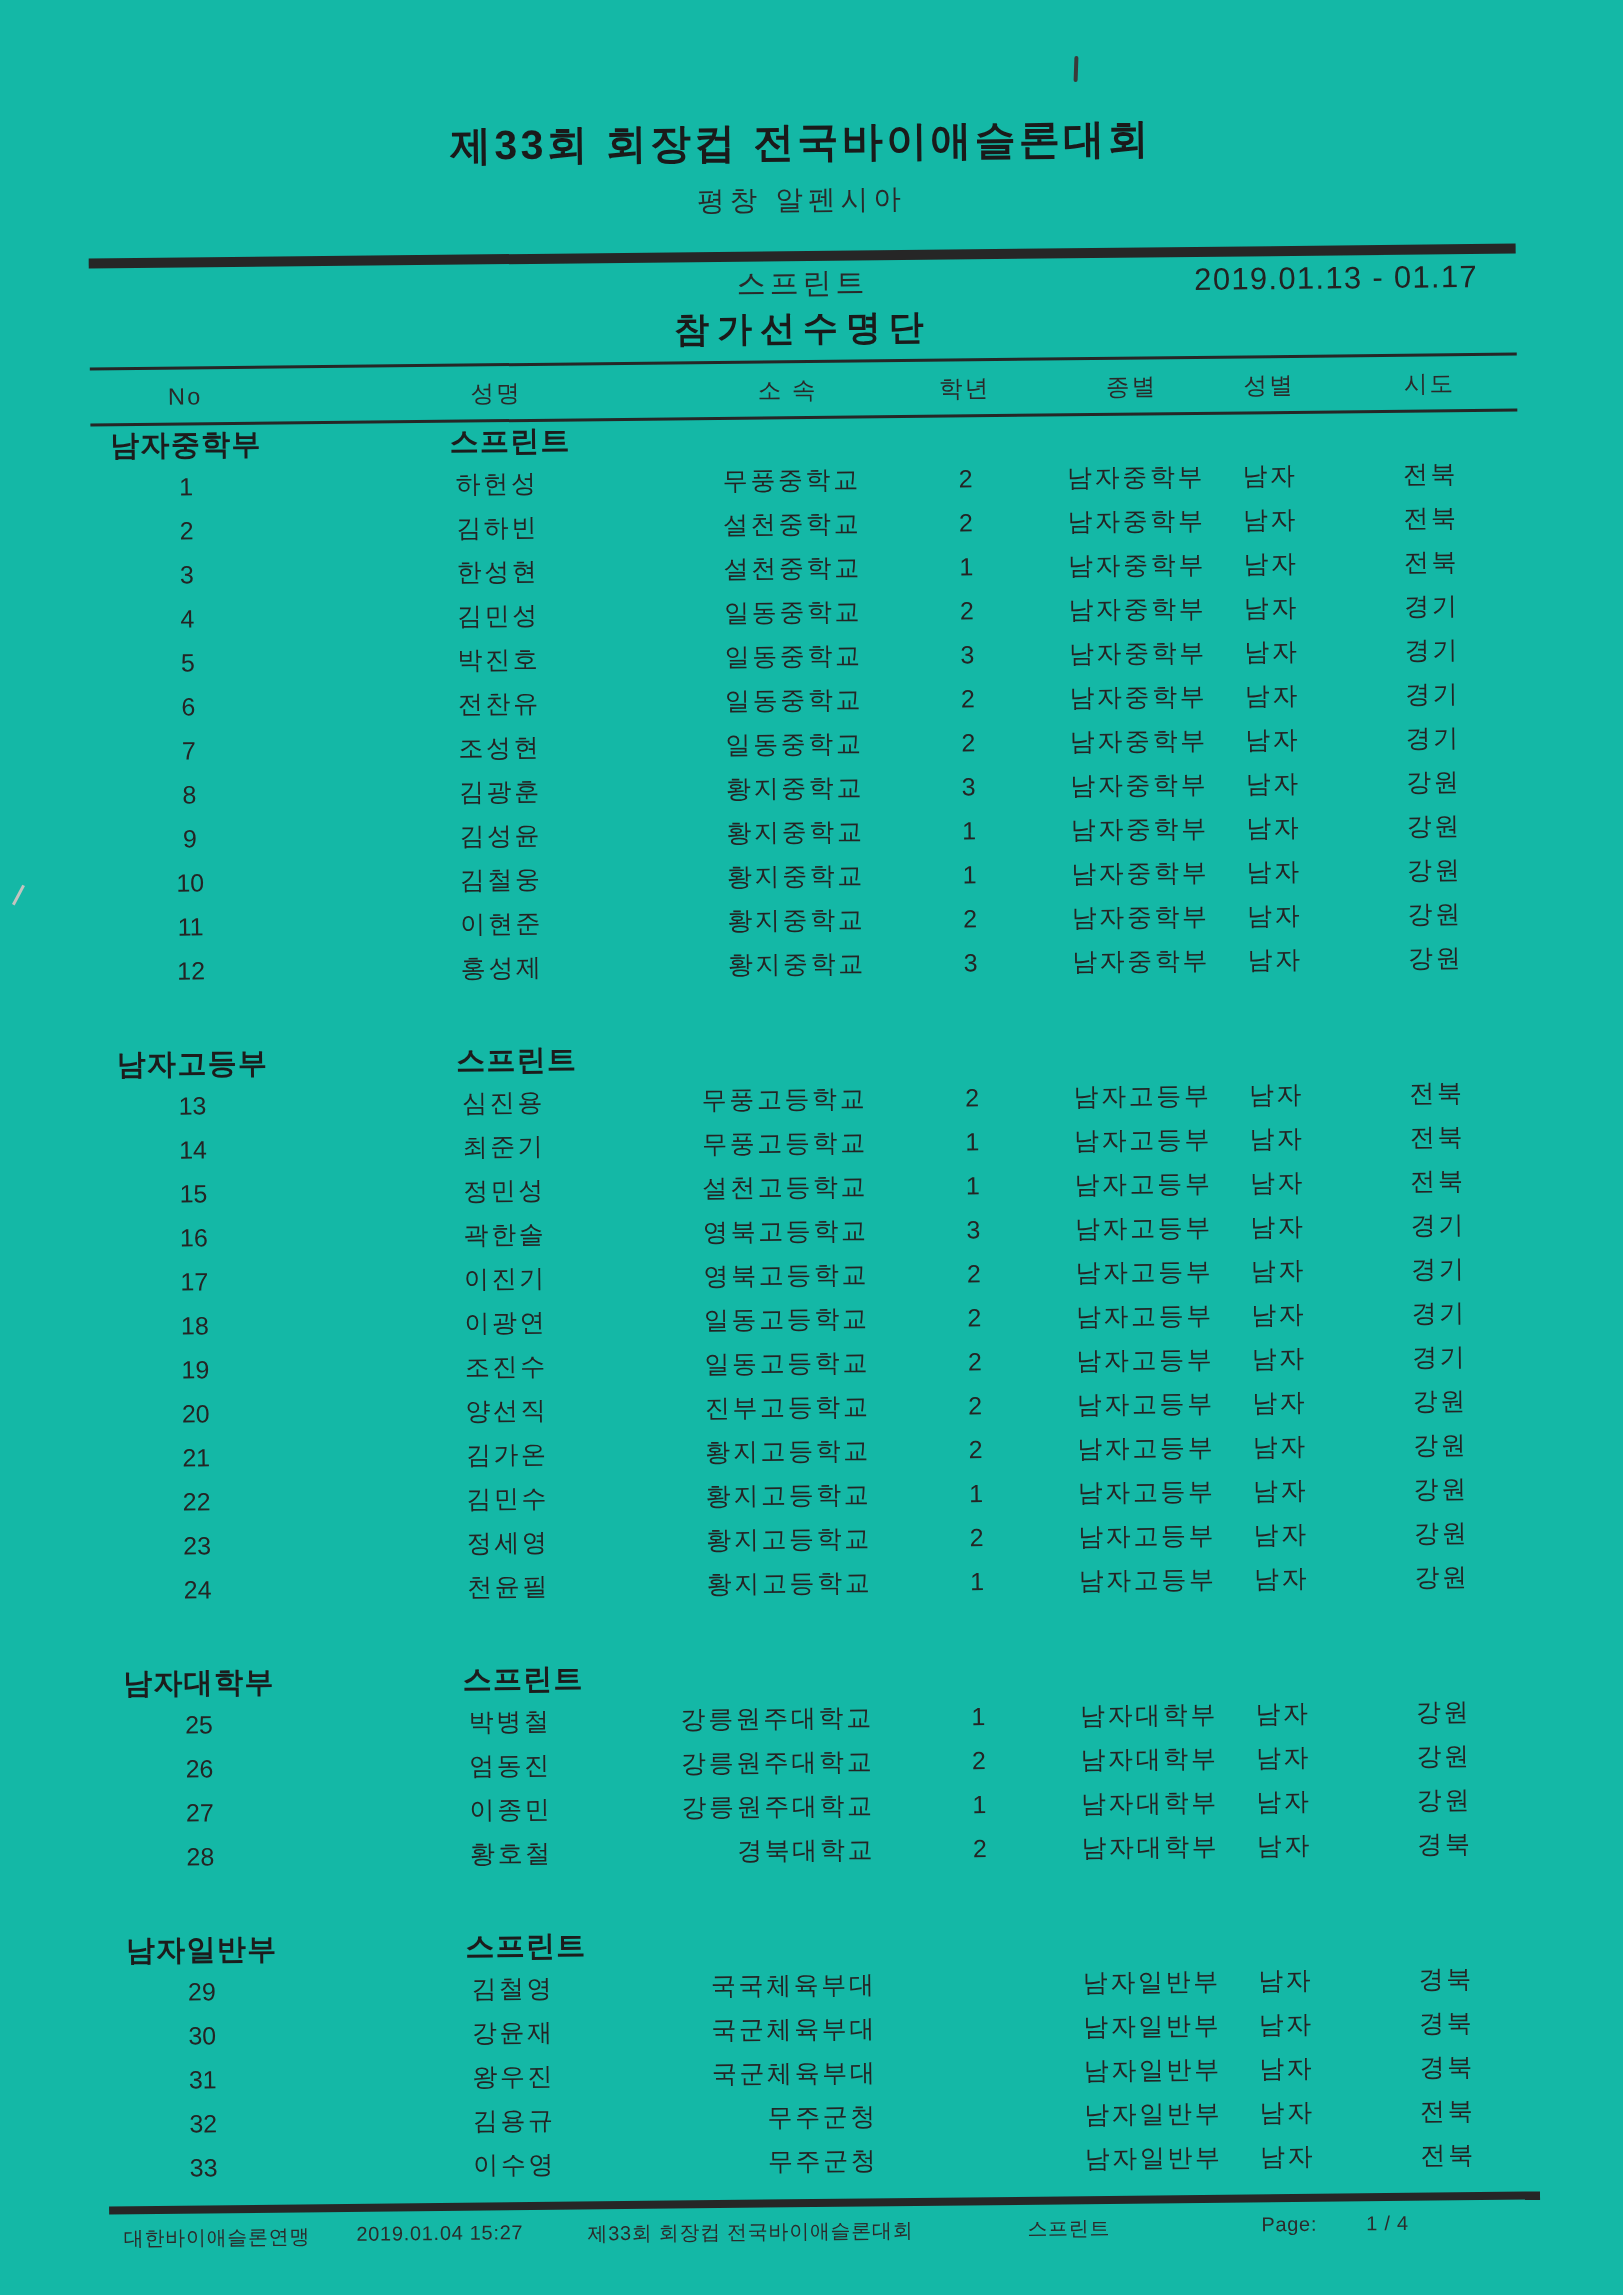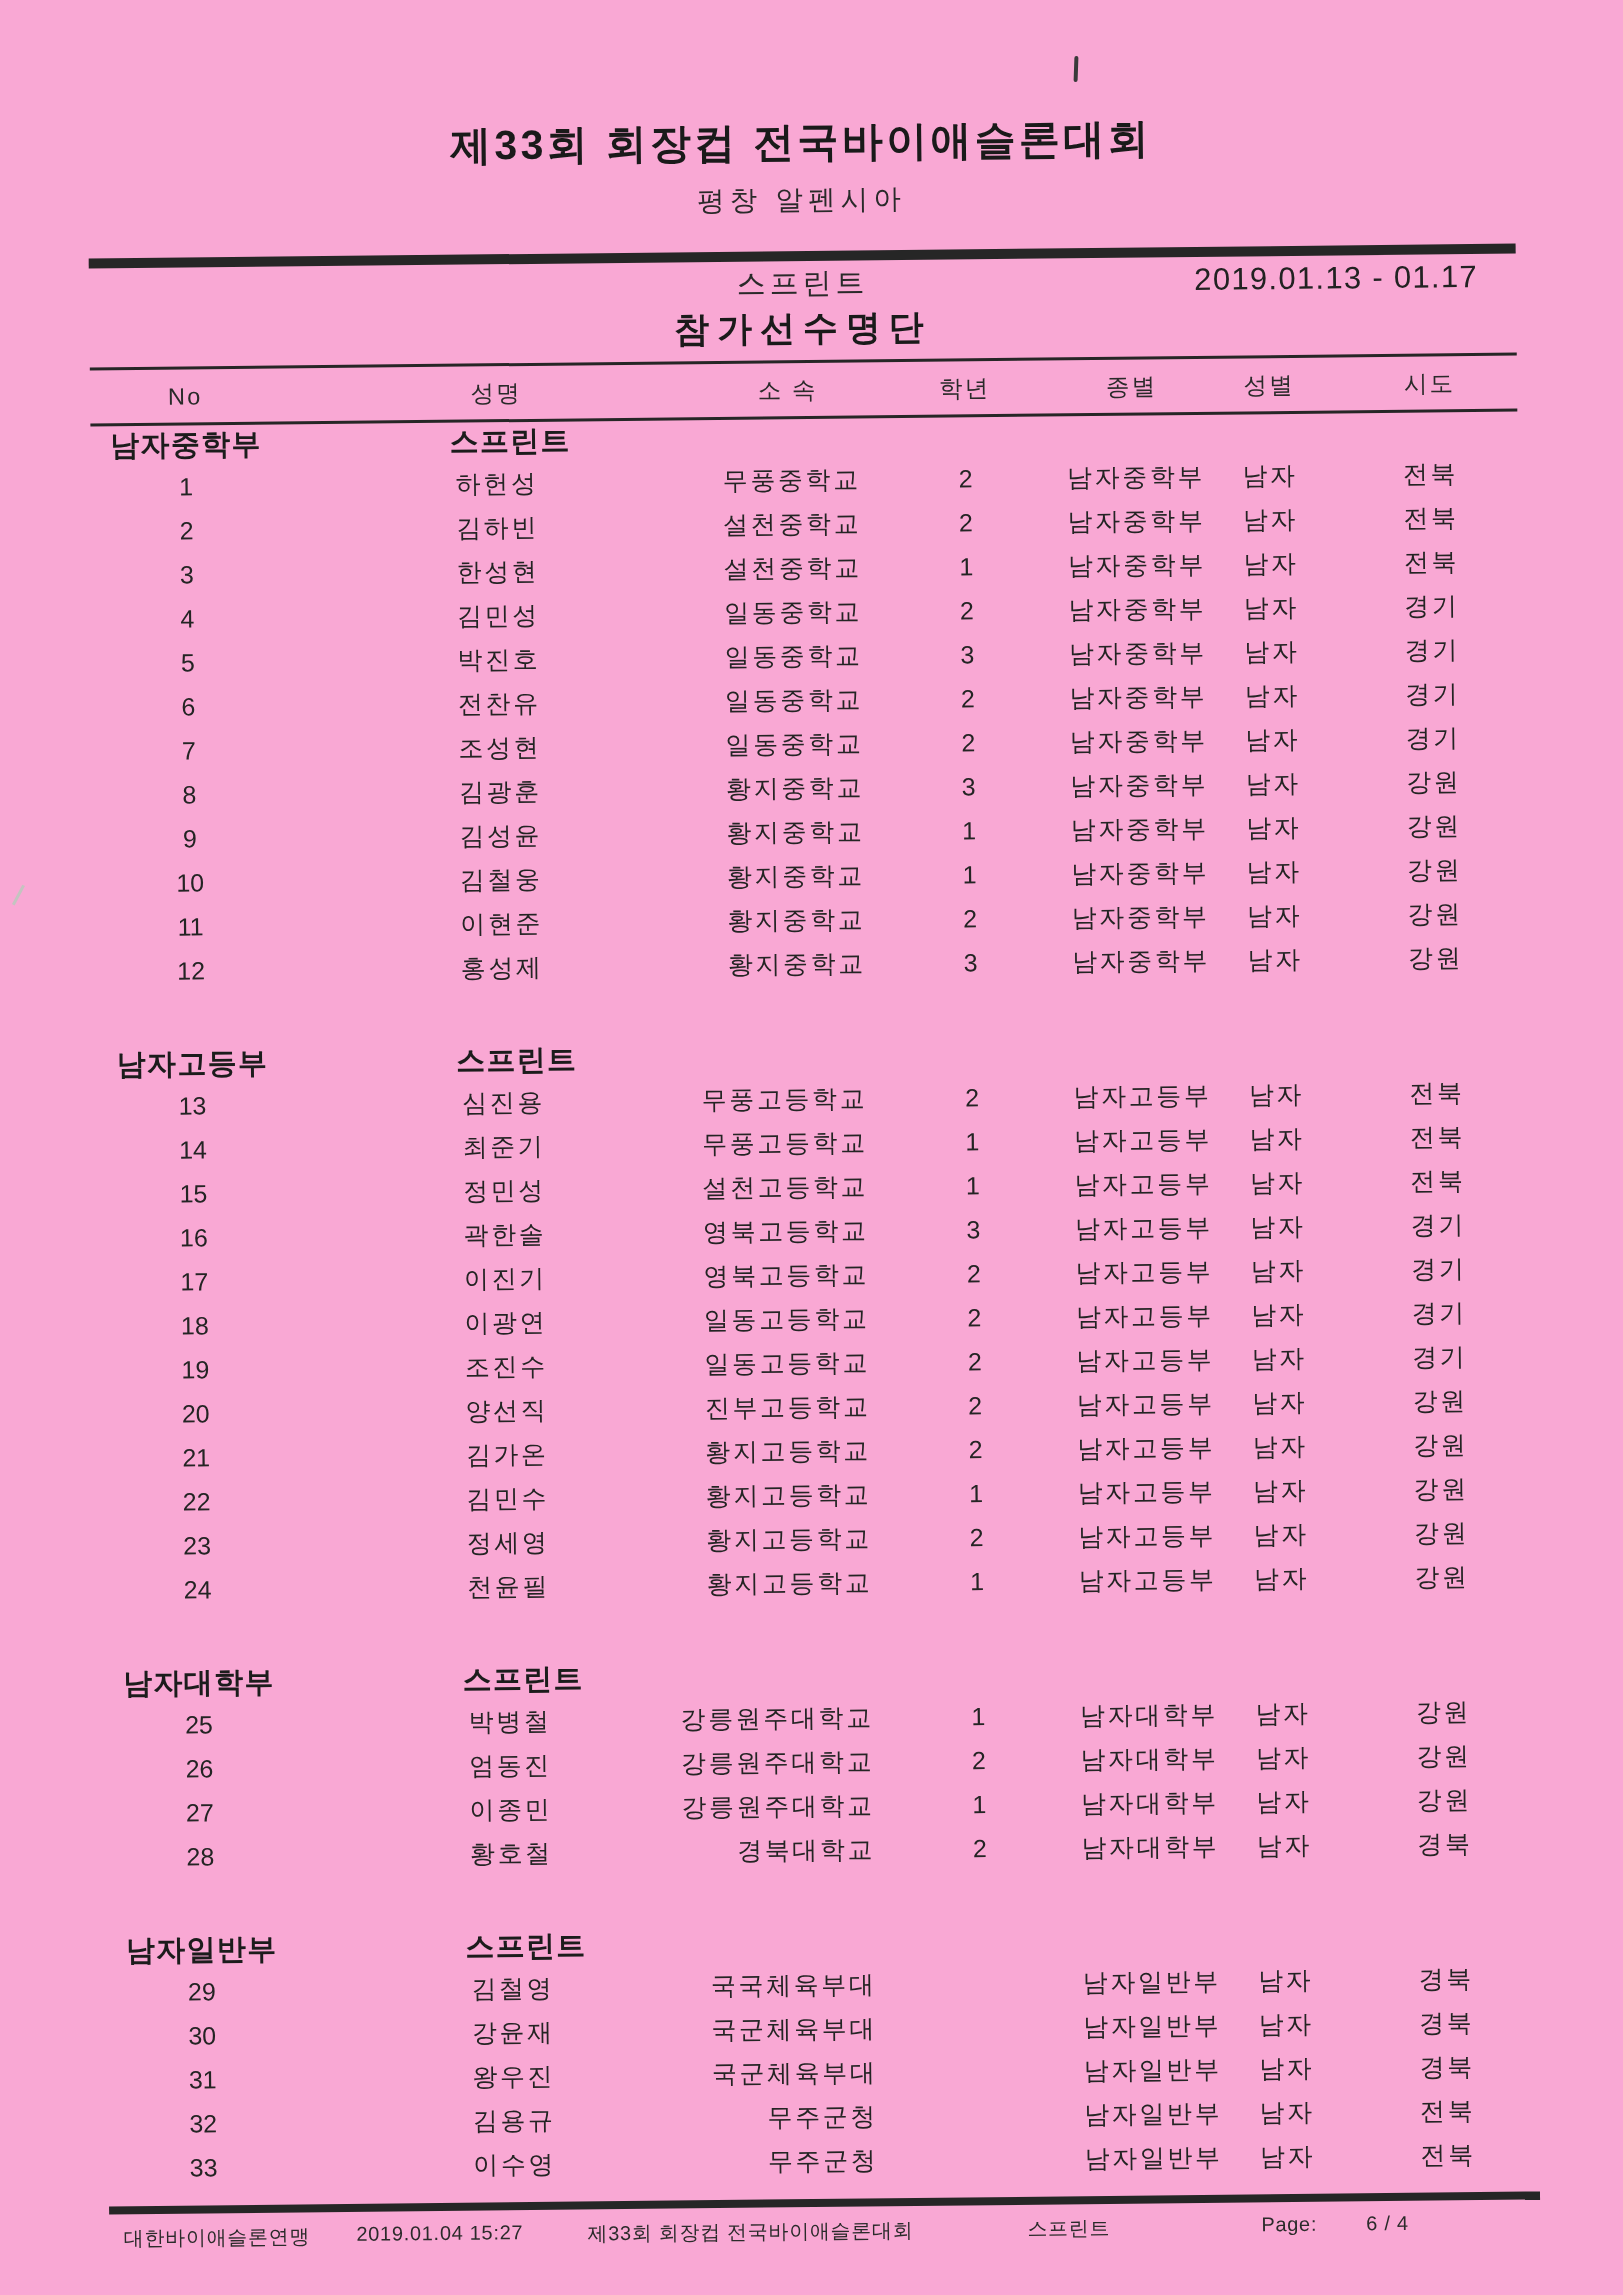--- a/index.html
+++ b/index.html
@@ -1,18 +1,18 @@
 <!DOCTYPE html>
 <html style="font-size:10.5px"><head>
 <meta charset="utf-8">
 <style>
   html,body { margin:0; padding:0; background:#e8e8e8; }
   .page {
     position:relative; width:1623px; height:2295px;
-    background:#f9a8d4; overflow:hidden;
+    background:#14b8a6; overflow:hidden;
     font-family:"Liberation Sans","DejaVu Sans",sans-serif;
     color:#1f1f1f;
   }
   .sheet { position:absolute; inset:0; transform:rotate(-0.6deg); transform-origin:812px 1147px; }
 
   .doc-title {
     position:absolute; top:115px; left:0; width:100%;
     text-align:center; font-size:41px; font-weight:bold; letter-spacing:3.3px;
     color:#1a1a1a;
   }
@@ -516,21 +516,21 @@
       </div>
 
     <div class="rule rule-bottom"></div>
 
     <div class="footer">
       <span class="f-org">대한바이애슬론연맹</span>
       <span class="f-printed">2019.01.04 15:27</span>
       <span class="f-title">제33회 회장컵 전국바이애슬론대회</span>
       <span class="f-event">스프린트</span>
       <span class="f-pagelbl">Page:</span>
-      <span class="f-pageval">6 / 4</span>
+      <span class="f-pageval">1 / 4</span>
     </div>
 
   </div>
 
   <div class="artifact-tick"></div>
   <div class="artifact-left"></div>
 </div>
 
 
 </body></html>

